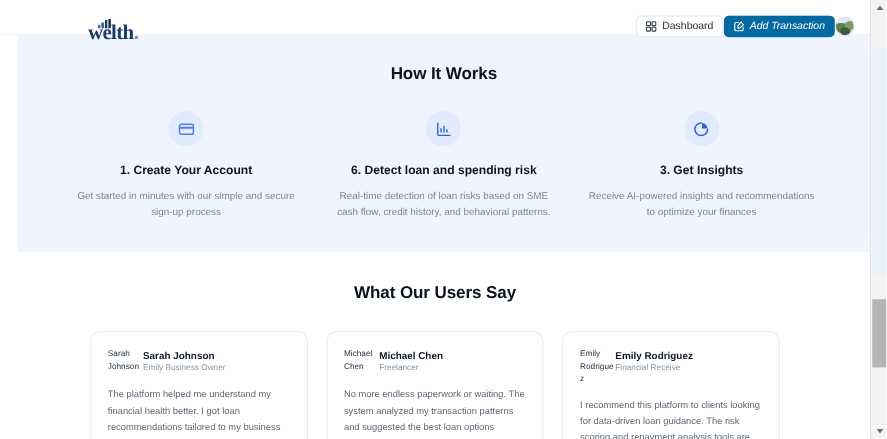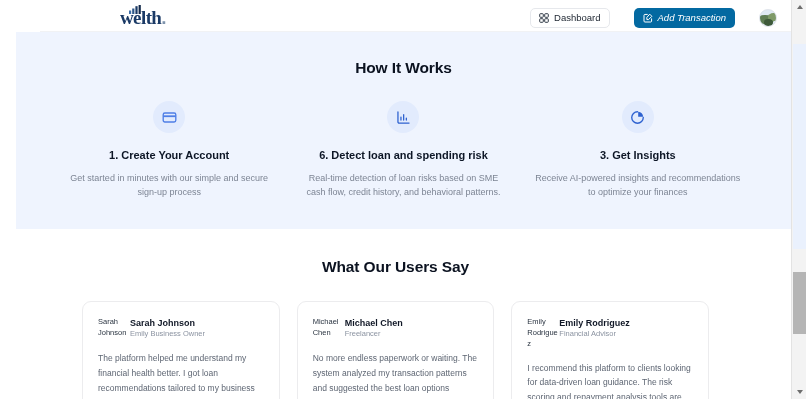--- a/index.html
+++ b/index.html
@@ -33,27 +33,25 @@
     height: 399px;
     overflow: hidden;
     background: #ffffff;
   }
 
   
   .site-header {
     height: 32px;
     background: #ffffff;
     display: flex;
-    align-items: center;
     justify-content: space-between;
-    padding: 4px 14px 0 80px;
+    padding: 17px 14px 0 80px;
     border-bottom: 1px solid #f1f2f4;
     position: relative;
     z-index: 5;
-    margin-left: 40px;
   }
 
   .brand {
     display: flex;
     align-items: flex-start;
     position: relative;
     height: 26px;
     padding-top: 3px;
   }
   .brand-logo {
@@ -78,21 +76,21 @@
   }
   .brand-dot {
     font-size: 19px;
     font-weight: 700;
     color: #7f94ad;
   }
 
   .header-actions {
     display: flex;
     align-items: center;
-    gap: 24px;
+    gap: 0;
   }
 
   .btn {
     display: inline-flex;
     align-items: center;
     gap: 5px;
     height: 20px;
     padding: 0 8px;
     border-radius: 5px;
     font-size: 9.5px;
@@ -437,21 +435,21 @@
             </div>
           </div>
           <p class="testi-quote">No more endless paperwork or waiting. The system analyzed my transaction patterns and suggested the best loan options instantly.</p>
         </div>
 
         <div class="testi-card">
           <div class="testi-head">
             <div class="broken-avatar">Emily Rodriguez</div>
             <div class="testi-meta">
               <div class="testi-name">Emily Rodriguez</div>
-              <div class="testi-role">Financial Advisor</div>
+              <div class="testi-role">Financial Receive</div>
             </div>
           </div>
           <p class="testi-quote">I recommend this platform to clients looking for data-driven loan guidance. The risk scoring and repayment analysis tools are incredibly smart and transparent.</p>
         </div>
 
       </div>
     </section>
 
   </div>
 

